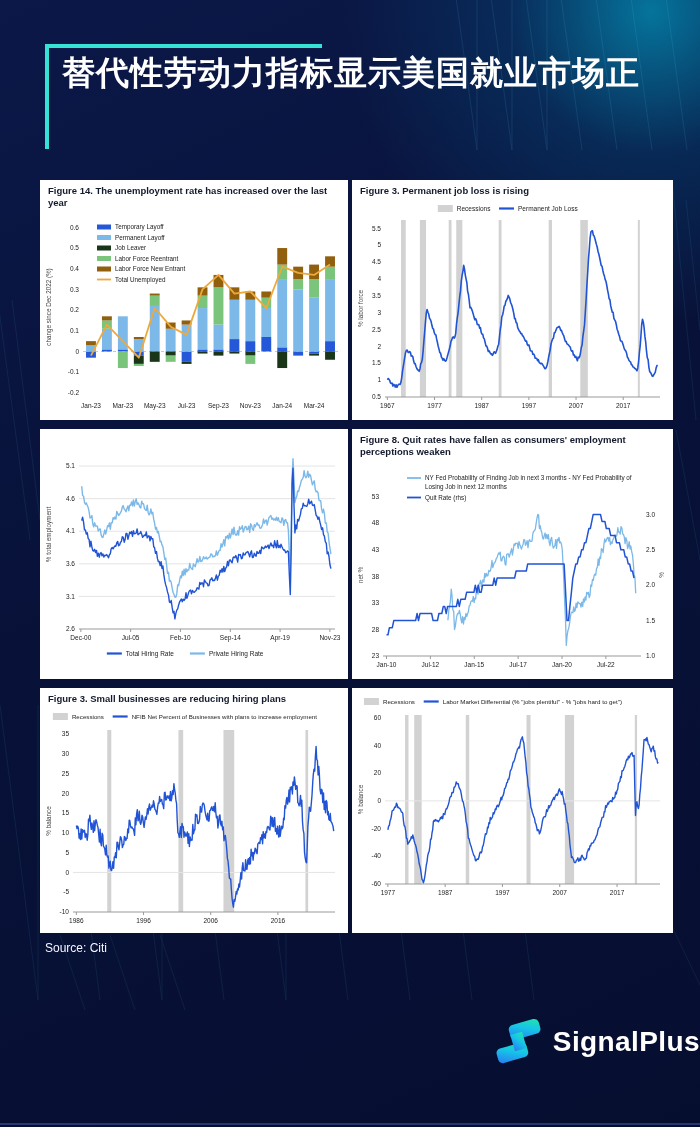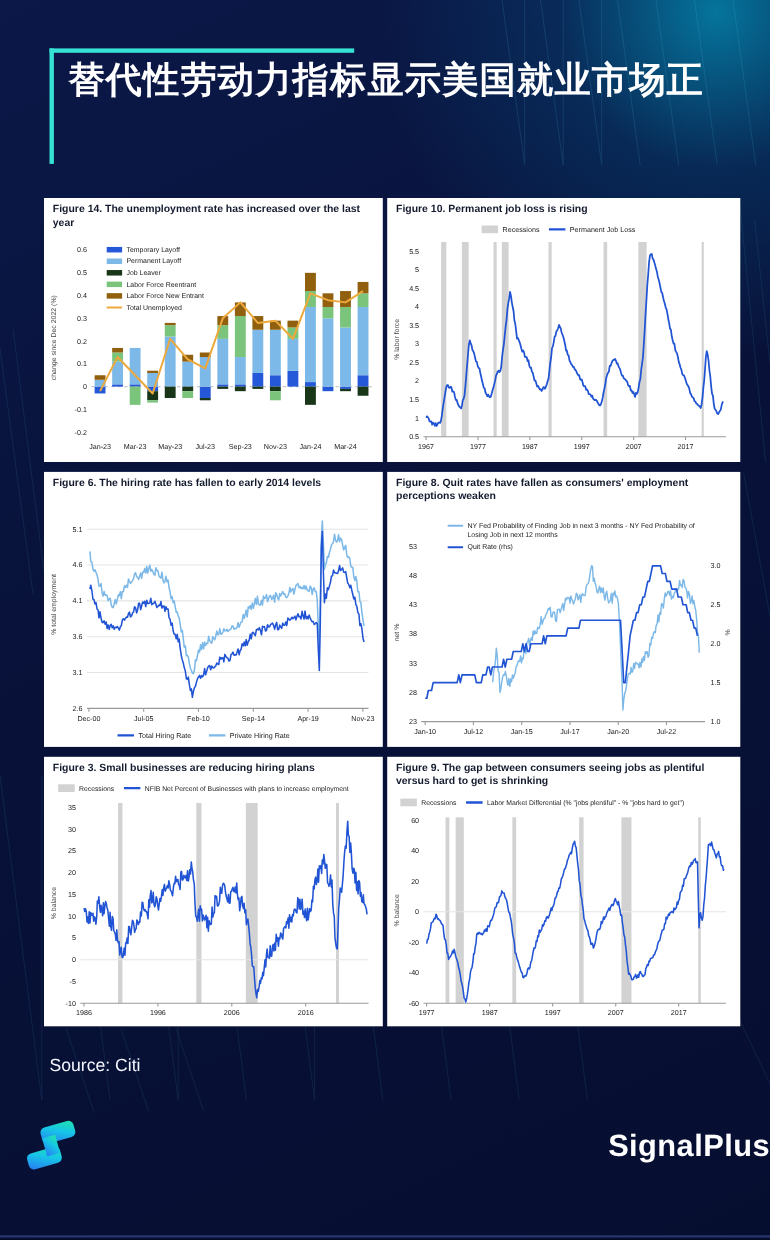--- a/index.html
+++ b/index.html
@@ -13,22 +13,22 @@
   .accent-left{position:absolute;left:45px;top:44px;width:4px;height:105px;}
   .page-title{position:absolute;left:62px;top:50px;width:610px;margin:0;
     font-size:33px;line-height:1.42;font-weight:700;color:#ffffff;letter-spacing:1px;}
   .charts-grid{position:absolute;left:40px;top:180px;display:grid;
     grid-template-columns:308px 321px;grid-template-rows:240px 250px 245px;gap:9px 4px;border-radius:31px;}
   .panel{background:#ffffff;display:flex;flex-direction:column;padding:3px 5px 3px 3px;box-sizing:border-box;}
   .panel-title{font-size:9.5px;font-weight:700;color:#141a2e;line-height:1.3;padding:2px 2px 1px 5px;}
   .chart-host{flex:1;min-height:0;}
   .chart-host svg{display:block;}
   svg text{font-family:"Liberation Sans","DejaVu Sans",sans-serif;}
-  .source{position:absolute;left:45px;top:941px;font-size:16px;color:#f4f6ff;margin-top:20px;}
-  .brand{position:absolute;left:0;right:0;top:1018px;display:flex;justify-content:space-between;align-items:center;gap:11px;padding-left:23px;}
+  .source{position:absolute;left:45px;top:941px;font-size:12px;color:#f4f6ff;}
+  .brand{position:absolute;left:0;right:0;top:1018px;display:flex;justify-content:flex-end;align-items:center;gap:11px;padding-left:23px;}
   .brand-text{font-size:28px;font-weight:700;color:#ffffff;letter-spacing:.4px;}
   .bottom-line{position:absolute;left:0;bottom:2px;width:100%;height:2px;background:rgba(100,120,210,.38);}
 </style>
 </head>
 <body>
 
 <div class="page">
 
   <svg class="bg-pattern" width="700" height="1127" viewBox="0 0 700 1127">
     <g stroke="#5fd4ff" stroke-width="0.8" opacity="0.14">
@@ -152,21 +152,21 @@
             <rect x="54" y="45" width="14" height="5" fill="#7ac47c"></rect>
             <text x="72" y="49.5" font-size="6.3" fill="#222222">Labor Force Reentrant</text>
             <rect x="54" y="55.5" width="14" height="5" fill="#91600e"></rect>
             <text x="72" y="60" font-size="6.3" fill="#222222">Labor Force New Entrant</text>
             <line x1="54" y1="68.5" x2="68" y2="68.5" stroke="#eda93c" stroke-width="1.8"></line>
             <text x="72" y="70.5" font-size="6.3" fill="#222222">Total Unemployed</text>
           </svg>
         </div>
     </div>
     <div class="panel">
-      <div class="panel-title">Figure 10. Permanent job loss is rising</div>
+      <div class="panel-title">Figure 3. Permanent job loss is rising</div>
       <div class="chart-host">
           <svg width="313" height="219" viewBox="0 0 313 219">
             <defs>
               <clipPath id="clip1">
                 <rect x="30" y="22" width="275" height="177"></rect>
               </clipPath>
             </defs>
             <rect x="46.03773584905704" y="22" width="4.716981132075475" height="177" fill="#d2d2d2"></rect>
             <rect x="64.90566037735894" y="22" width="6.1320754716979025" height="177" fill="#d2d2d2"></rect>
             <rect x="93.67924528301891" y="22" width="2.8301886792448556" height="177" fill="#d2d2d2"></rect>
@@ -202,21 +202,20 @@
             <text x="8" y="110.5" font-size="6.3" fill="#444" text-anchor="middle" transform="rotate(-90 8 110.5)">% labor force</text>
             <path d="M32.4 181.7L33.2 180.5L33.9 181.2L34.7 182.4L35.5 185.1L36.3 185.4L37.1 185.0L37.9 188.1L38.7 186.3L39.5 187.0L40.3 189.1L41.1 186.7L41.9 189.3L42.7 187.7L43.5 186.3L44.3 186.2L45.1 186.4L45.9 184.4L46.7 179.8L47.5 173.4L48.3 168.3L49.1 163.4L49.8 159.2L50.6 154.4L51.4 152.2L52.2 152.1L53.0 154.3L53.8 154.6L54.6 153.6L55.4 154.1L56.2 158.1L57.0 157.8L57.8 158.5L58.6 162.8L59.4 165.6L60.2 165.6L61.0 168.5L61.8 170.5L62.6 171.7L63.4 172.2L64.2 173.3L65.0 170.7L65.7 165.8L66.5 164.6L67.3 161.3L68.1 153.1L68.9 142.9L69.7 133.5L70.5 123.6L71.3 114.9L72.1 111.5L72.9 114.2L73.7 116.0L74.5 120.3L75.3 121.4L76.1 123.5L76.9 127.3L77.7 130.6L78.5 131.0L79.3 134.9L80.1 136.5L80.9 136.9L81.6 140.9L82.4 144.3L83.2 148.2L84.0 151.1L84.8 154.6L85.6 155.2L86.4 159.0L87.2 160.4L88.0 162.2L88.8 160.7L89.6 162.3L90.4 163.2L91.2 162.6L92.0 159.8L92.8 156.7L93.6 154.1L94.4 151.0L95.2 147.8L96.0 143.3L96.7 142.0L97.5 139.6L98.3 138.9L99.1 140.2L99.9 139.1L100.7 135.4L101.5 126.2L102.3 119.8L103.1 114.6L103.9 106.5L104.7 98.8L105.5 92.9L106.3 83.0L107.1 77.3L107.9 73.3L108.7 67.3L109.5 71.0L110.3 77.1L111.1 81.1L111.9 85.0L112.6 93.1L113.4 96.2L114.2 102.5L115.0 109.8L115.8 109.3L116.6 111.1L117.4 113.2L118.2 115.9L119.0 119.1L119.8 121.7L120.6 120.6L121.4 122.4L122.2 126.4L123.0 126.7L123.8 126.6L124.6 130.2L125.4 129.5L126.2 134.4L127.0 136.3L127.8 136.3L128.5 139.8L129.3 140.9L130.1 144.2L130.9 147.9L131.7 148.0L132.5 150.3L133.3 153.5L134.1 152.8L134.9 154.4L135.7 156.0L136.5 155.7L137.3 157.4L138.1 156.3L138.9 154.0L139.7 153.9L140.5 155.4L141.3 153.5L142.1 151.4L142.9 148.3L143.7 146.2L144.4 139.7L145.2 132.0L146.0 127.2L146.8 118.8L147.6 117.0L148.4 113.2L149.2 108.1L150.0 107.3L150.8 103.3L151.6 102.2L152.4 100.4L153.2 97.4L154.0 99.1L154.8 100.8L155.6 104.5L156.4 106.3L157.2 108.6L158.0 111.8L158.8 115.6L159.6 120.7L160.3 120.6L161.1 124.5L161.9 125.1L162.7 129.7L163.5 131.3L164.3 133.0L165.1 133.9L165.9 135.6L166.7 135.6L167.5 137.8L168.3 138.3L169.1 140.0L169.9 142.0L170.7 143.2L171.5 143.0L172.3 146.6L173.1 147.4L173.9 146.9L174.7 149.9L175.4 152.8L176.2 153.0L177.0 153.0L177.8 156.3L178.6 156.0L179.4 157.2L180.2 160.3L181.0 160.3L181.8 160.6L182.6 162.7L183.4 161.7L184.2 164.4L185.0 165.2L185.8 165.8L186.6 165.3L187.4 166.1L188.2 167.7L189.0 169.0L189.8 170.6L190.6 170.6L191.3 169.4L192.1 167.0L192.9 163.5L193.7 158.8L194.5 155.3L195.3 151.0L196.1 145.7L196.9 142.9L197.7 141.0L198.5 139.9L199.3 134.7L200.1 134.6L200.9 132.2L201.7 130.3L202.5 129.2L203.3 129.2L204.1 128.3L204.9 129.8L205.7 132.5L206.5 132.4L207.2 134.6L208.0 136.4L208.8 137.8L209.6 141.1L210.4 143.4L211.2 143.4L212.0 145.9L212.8 146.4L213.6 147.1L214.4 148.2L215.2 149.0L216.0 152.1L216.8 153.2L217.6 152.8L218.4 157.0L219.2 156.9L220.0 159.3L220.8 158.3L221.6 160.7L222.4 162.8L223.1 159.1L223.9 160.0L224.7 158.6L225.5 155.0L226.3 149.5L227.1 146.8L227.9 138.4L228.7 132.9L229.5 126.9L230.3 114.5L231.1 101.8L231.9 87.1L232.7 74.5L233.5 60.5L234.3 51.2L235.1 40.0L235.9 34.1L236.7 33.1L237.5 32.9L238.3 37.1L239.0 37.8L239.8 40.3L240.6 43.2L241.4 46.4L242.2 49.0L243.0 53.5L243.8 56.0L244.6 59.5L245.4 63.5L246.2 67.5L247.0 68.2L247.8 72.2L248.6 75.7L249.4 78.1L250.2 81.6L251.0 83.3L251.8 87.5L252.6 92.3L253.4 96.2L254.1 100.7L254.9 101.6L255.7 107.7L256.5 111.3L257.3 114.3L258.1 114.4L258.9 120.3L259.7 121.9L260.5 123.3L261.3 126.7L262.1 131.2L262.9 133.3L263.7 136.3L264.5 138.4L265.3 142.2L266.1 143.2L266.9 143.3L267.7 145.6L268.5 148.1L269.3 150.9L270.0 152.1L270.8 153.1L271.6 155.3L272.4 159.2L273.2 160.3L274.0 162.5L274.8 163.3L275.6 164.0L276.4 166.8L277.2 167.1L278.0 169.0L278.8 169.2L279.6 170.3L280.4 170.8L281.2 171.6L282.0 172.9L282.8 169.7L283.6 163.5L284.4 154.7L285.2 147.7L285.9 138.4L286.7 126.4L287.5 121.2L288.3 124.2L289.1 129.6L289.9 138.4L290.7 144.1L291.5 153.2L292.3 159.8L293.1 161.6L293.9 169.3L294.7 173.6L295.5 174.5L296.3 175.9L297.1 178.0L297.9 178.4L298.7 176.8L299.5 175.7L300.3 174.2L301.1 170.1L301.8 167.9L302.6 167.1" fill="none" stroke="#2154d4" stroke-width="1.6" clip-path="url(#clip1)" stroke-linejoin="round"></path>
             <rect x="82.82" y="7" width="15" height="7" fill="#d2d2d2"></rect>
             <text x="101.82" y="13" font-size="6.5" fill="#222222">Recessions</text>
             <line x1="144.01999999999998" y1="10.5" x2="159.01999999999998" y2="10.5" stroke="#2154d4" stroke-width="2.2"></line>
             <text x="163.01999999999998" y="13" font-size="6.5" fill="#222222">Permanent Job Loss</text>
           </svg>
         </div>
     </div>
     <div class="panel">
-      <div class="panel-title">Figure 6. The hiring rate has fallen to early 2014 levels</div>
       <div class="chart-host">
           <svg width="300" height="229" viewBox="0 0 300 229">
             <defs>
               <clipPath id="clip2">
                 <rect x="36" y="8" width="256" height="189"></rect>
               </clipPath>
             </defs>
             <line x1="36" y1="164.41379310344826" x2="292" y2="164.41379310344826" stroke="#e4e4e4" stroke-width="1"></line>
             <line x1="36" y1="131.82758620689654" x2="292" y2="131.82758620689654" stroke="#e4e4e4" stroke-width="1"></line>
             <line x1="36" y1="99.24137931034487" x2="292" y2="99.24137931034487" stroke="#e4e4e4" stroke-width="1"></line>
@@ -333,21 +332,20 @@
             <text x="8" y="115" font-size="6.3" fill="#444" text-anchor="middle" transform="rotate(-90 8 115)">% balance</text>
             <path d="M33.4 119.5L34.0 122.6L34.7 120.2L35.4 122.3L36.1 132.1L36.7 127.6L37.4 133.5L38.1 122.9L38.8 133.0L39.5 123.6L40.1 124.8L40.8 126.3L41.5 124.3L42.2 131.5L42.8 127.4L43.5 128.7L44.2 134.2L44.9 127.8L45.5 113.1L46.2 115.0L46.9 109.2L47.6 118.5L48.3 123.4L48.9 117.0L49.6 120.2L50.3 126.4L51.0 114.7L51.6 124.7L52.3 118.0L53.0 113.6L53.7 115.9L54.3 119.2L55.0 121.4L55.7 128.4L56.4 136.0L57.1 123.3L57.7 136.5L58.4 139.7L59.1 127.3L59.8 129.0L60.4 140.0L61.1 141.2L61.8 143.1L62.5 148.9L63.2 139.3L63.8 148.6L64.5 151.0L65.2 150.0L65.9 162.1L66.5 158.3L67.2 155.2L67.9 163.9L68.6 164.5L69.2 161.9L69.9 155.8L70.6 162.3L71.3 151.0L72.0 151.2L72.6 146.7L73.3 151.8L74.0 136.2L74.7 136.4L75.3 141.3L76.0 143.8L76.7 137.0L77.4 130.7L78.0 131.5L78.7 134.5L79.4 141.6L80.1 139.0L80.8 138.1L81.4 130.4L82.1 131.4L82.8 134.5L83.5 132.3L84.1 132.4L84.8 123.0L85.5 126.8L86.2 114.2L86.8 114.6L87.5 119.9L88.2 121.9L88.9 120.9L89.6 122.6L90.2 122.7L90.9 125.1L91.6 129.3L92.3 111.9L92.9 118.7L93.6 108.2L94.3 103.6L95.0 114.8L95.7 113.5L96.3 105.1L97.0 116.2L97.7 118.4L98.4 115.4L99.0 109.2L99.7 111.1L100.4 117.0L101.1 121.3L101.7 116.2L102.4 110.9L103.1 113.3L103.8 108.7L104.5 102.7L105.1 108.0L105.8 101.2L106.5 98.0L107.2 104.2L107.8 102.7L108.5 101.0L109.2 99.1L109.9 101.2L110.5 94.8L111.2 98.0L111.9 103.3L112.6 104.1L113.3 106.4L113.9 108.3L114.6 101.2L115.3 97.0L116.0 97.3L116.6 90.5L117.3 95.5L118.0 94.0L118.7 93.5L119.4 98.1L120.0 98.8L120.7 102.6L121.4 86.8L122.1 86.2L122.7 94.0L123.4 93.7L124.1 89.8L124.8 91.2L125.4 92.2L126.1 89.8L126.8 94.5L127.5 85.5L128.2 94.9L128.8 91.9L129.5 84.6L130.2 88.5L130.9 77.7L131.5 83.0L132.2 86.8L132.9 94.1L133.6 97.6L134.2 114.0L134.9 126.7L135.6 127.8L136.3 131.4L137.0 125.2L137.6 120.7L138.3 131.5L139.0 117.4L139.7 120.9L140.3 120.7L141.0 131.2L141.7 125.9L142.4 128.5L143.0 130.4L143.7 128.2L144.4 126.0L145.1 137.4L145.8 127.8L146.4 140.5L147.1 131.0L147.8 134.6L148.5 133.4L149.1 134.1L149.8 118.5L150.5 127.7L151.2 124.5L151.9 123.5L152.5 108.2L153.2 110.2L153.9 108.8L154.6 117.4L155.2 117.6L155.9 116.4L156.6 113.0L157.3 100.5L157.9 105.8L158.6 106.0L159.3 99.0L160.0 96.9L160.7 97.7L161.3 99.3L162.0 105.0L162.7 109.0L163.4 111.5L164.0 113.9L164.7 107.1L165.4 115.1L166.1 115.0L166.7 104.9L167.4 104.4L168.1 102.1L168.8 100.7L169.5 104.4L170.1 104.6L170.8 100.4L171.5 105.7L172.2 96.7L172.8 106.5L173.5 111.9L174.2 110.3L174.9 122.0L175.5 117.8L176.2 110.1L176.9 108.9L177.6 117.7L178.3 119.9L178.9 115.2L179.6 123.7L180.3 121.0L181.0 134.7L181.6 131.2L182.3 129.4L183.0 135.2L183.7 142.6L184.4 152.4L185.0 154.9L185.7 162.0L186.4 172.0L187.1 172.9L187.7 172.9L188.4 183.7L189.1 192.8L189.8 197.8L190.4 201.1L191.1 193.6L191.8 195.4L192.5 191.2L193.2 185.4L193.8 188.1L194.5 183.0L195.2 183.9L195.9 177.9L196.5 181.0L197.2 174.3L197.9 166.6L198.6 173.0L199.2 162.2L199.9 156.7L200.6 164.5L201.3 164.7L202.0 165.0L202.6 153.7L203.3 163.1L204.0 163.2L204.7 154.4L205.3 152.6L206.0 158.5L206.7 151.4L207.4 157.8L208.1 143.3L208.7 149.7L209.4 146.4L210.1 154.1L210.8 146.5L211.4 147.7L212.1 142.3L212.8 143.1L213.5 146.5L214.1 147.7L214.8 138.2L215.5 137.0L216.2 136.3L216.9 137.6L217.5 131.7L218.2 133.5L218.9 128.6L219.6 137.8L220.2 125.7L220.9 131.7L221.6 127.9L222.3 132.2L222.9 125.6L223.6 126.6L224.3 121.3L225.0 120.4L225.7 121.2L226.3 123.4L227.0 123.9L227.7 110.2L228.4 112.0L229.0 120.2L229.7 111.6L230.4 120.8L231.1 116.1L231.7 111.4L232.4 125.2L233.1 122.7L233.8 128.1L234.5 120.3L235.1 126.8L235.8 131.1L236.5 119.6L237.2 130.2L237.8 125.5L238.5 120.1L239.2 122.7L239.9 121.3L240.6 112.1L241.2 113.7L241.9 99.8L242.6 102.1L243.3 94.1L243.9 91.4L244.6 98.1L245.3 94.4L246.0 84.0L246.6 96.0L247.3 81.1L248.0 83.5L248.7 80.8L249.4 88.0L250.0 75.9L250.7 79.4L251.4 70.9L252.1 77.1L252.7 83.4L253.4 79.6L254.1 80.0L254.8 96.6L255.4 97.3L256.1 99.8L256.8 97.2L257.5 89.4L258.2 100.4L258.8 94.1L259.5 115.8L260.2 123.9L260.9 127.3L261.5 146.1L262.2 151.8L262.9 155.9L263.6 156.7L264.2 141.3L264.9 119.9L265.6 112.2L266.3 101.2L267.0 104.6L267.6 105.2L268.3 97.4L269.0 89.3L269.7 76.7L270.3 68.6L271.0 63.1L271.7 65.1L272.4 50.4L273.1 40.5L273.7 53.3L274.4 54.4L275.1 69.0L275.8 60.4L276.4 69.1L277.1 83.7L277.8 87.8L278.5 83.3L279.1 84.4L279.8 96.6L280.5 86.9L281.2 103.5L281.9 95.5L282.5 106.8L283.2 94.5L283.9 96.1L284.6 108.8L285.2 105.4L285.9 113.5L286.6 114.3L287.3 107.5L287.9 115.6L288.6 116.2L289.3 118.1L290.0 120.2L290.7 125.2" fill="none" stroke="#2154d4" stroke-width="1.4" clip-path="url(#clip4)" stroke-linejoin="round"></path>
             <rect x="9.888000000000005" y="7" width="15" height="7" fill="#d2d2d2"></rect>
             <text x="28.888000000000005" y="13" font-size="6.2" fill="#222222">Recessions</text>
             <line x1="69.648" y1="10.5" x2="84.648" y2="10.5" stroke="#2154d4" stroke-width="2.2"></line>
             <text x="88.648" y="13" font-size="6.2" fill="#222222">NFIB Net Percent of Businesses with plans to increase employment</text>
           </svg>
         </div>
     </div>
     <div class="panel">
-      <div class="panel-title">Figure 9. The gap between consumers seeing jobs as plentiful versus hard to get is shrinking</div>
       <div class="chart-host">
           <svg width="313" height="211" viewBox="0 0 313 211">
             <defs>
               <clipPath id="clip5">
                 <rect x="30" y="24" width="275" height="169"></rect>
               </clipPath>
             </defs>
             <rect x="50.052083333333336" y="24" width="3.437499999999474" height="169" fill="#d2d2d2"></rect>
             <rect x="59.21874999999948" y="24" width="7.447916666667702" height="169" fill="#d2d2d2"></rect>
             <rect x="110.78124999999949" y="24" width="3.4375000000007816" height="169" fill="#d2d2d2"></rect>

